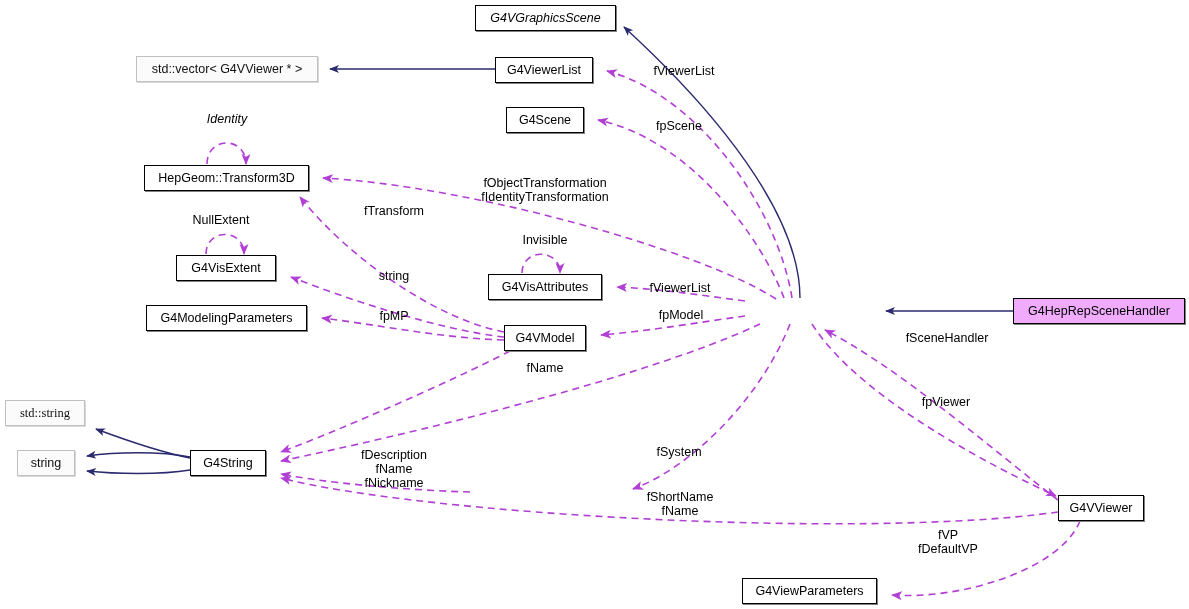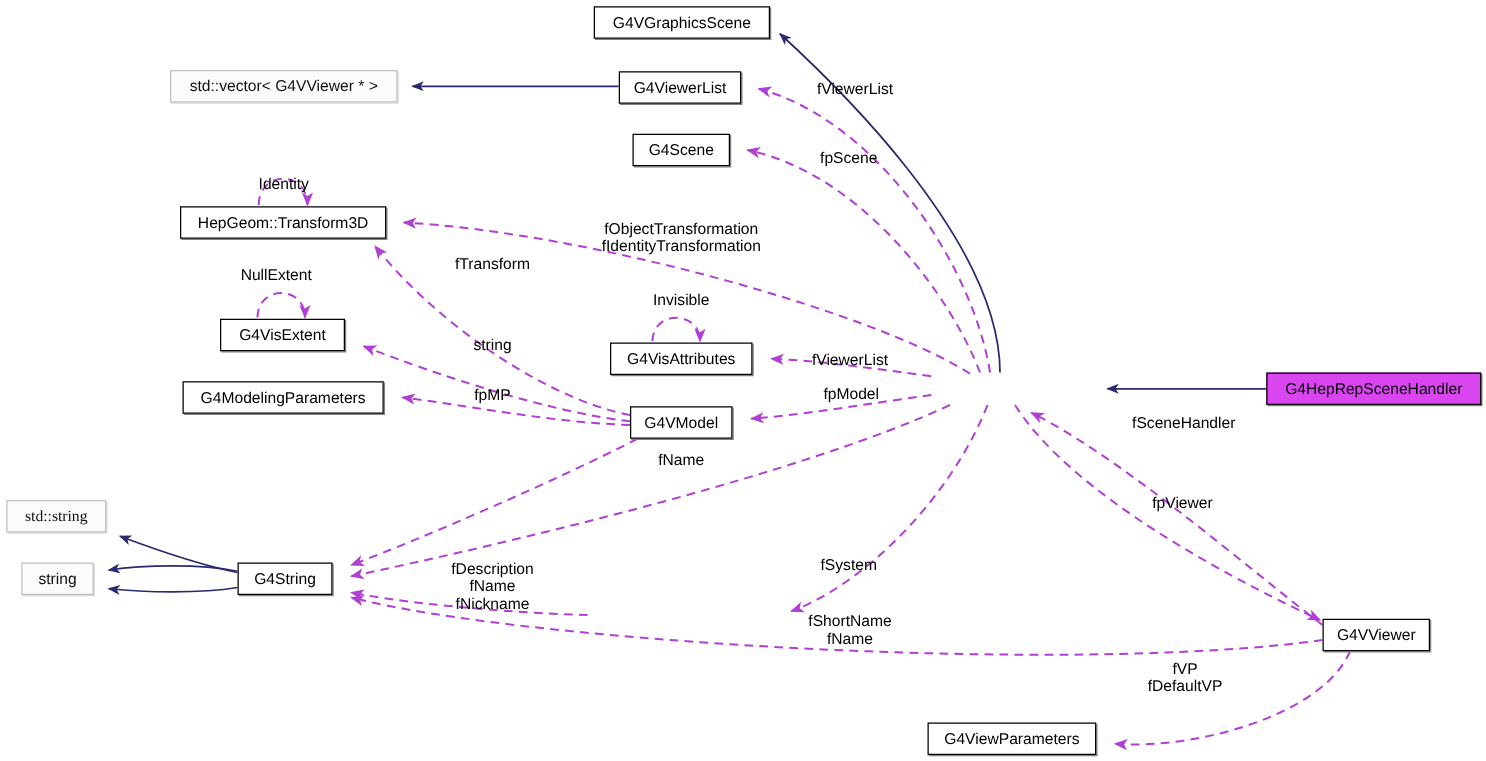--- a/index.html
+++ b/index.html
@@ -38,21 +38,21 @@
     border: 1px solid #000000;
     box-shadow: 1px 1px 0 0 #808080;
   }
   .node.dim {
     border: 1px solid #c0c0c0;
     box-shadow: 1px 1px 0 0 #d8d8d8;
     background: #fbfbfb;
     color: #111111;
   }
   .node.current {
-    background: #d946ef;
+    background: #f0abfc;
     border: 1px solid #000000;
     box-shadow: 1px 1px 0 0 #808080;
   }
   .edge-label {
     position: absolute;
     font-size: 12.5px;
     line-height: 14px;
     color: #000000;
     white-space: pre;
     text-align: center;
@@ -102,21 +102,21 @@
       <path d="M760,324 C640,380 400,436 281,461" marker-end="url(#arrowPurple)"></path>
       <path d="M1058,500 C1000,456 900,368 825,330" marker-end="url(#arrowPurple)"></path>
       <path d="M812,324 C860,400 1000,470 1056,496" marker-end="url(#arrowPurple)"></path>
       <path d="M790,324 C760,400 690,468 633,489" marker-end="url(#arrowPurple)"></path>
       <path d="M470,492 C400,490 320,482 281,474" marker-end="url(#arrowPurple)"></path>
       <path d="M1058,512 C860,540 420,514 281,478" marker-end="url(#arrowPurple)"></path>
       <path d="M1080,521 C1060,570 960,600 892,595" marker-end="url(#arrowPurple)"></path>
     </g>
   </svg>
 
-  <div class="node" style="left:475px; top:5px; width:141px; height:26px;">
+  <div class="node" style="left:475px; top:5px; width:141px; height:26px;font-style:italic;">
     <span>G4VGraphicsScene</span>
   </div>
 
   <div class="node dim" style="left:136px; top:56px; width:182px; height:26px;text-align:right;">
     <span>std::vector&lt; G4VViewer * &gt;</span>
   </div>
 
   <div class="node" style="left:495px; top:57px; width:98px; height:26px;">
     <span>G4ViewerList</span>
   </div>
@@ -164,21 +164,21 @@
 
 
   <div class="node" style="left:1058px; top:495px; width:86px; height:26px;">
     <span>G4VViewer</span>
   </div>
 
   <div class="node" style="left:742px; top:578px; width:135px; height:26px;">
     <span>G4ViewParameters</span>
   </div>
 
-  <div class="edge-label" style="left:182px; top:140px; width:90px;">Identity</div>
+  <div class="edge-label" style="left:182px; top:112px; width:90px;font-style:italic;">Identity</div>
 
   <div class="edge-label" style="left:639px; top:64px; width:90px;">fViewerList</div>
 
   <div class="edge-label" style="left:634px; top:119px; width:90px;">fpScene</div>
 
   <div class="edge-label" style="left:445px; top:176px; width:200px;">fObjectTransformation
 fIdentityTransformation</div>
 
   <div class="edge-label" style="left:344px; top:204px; width:100px;">fTransform</div>
 

